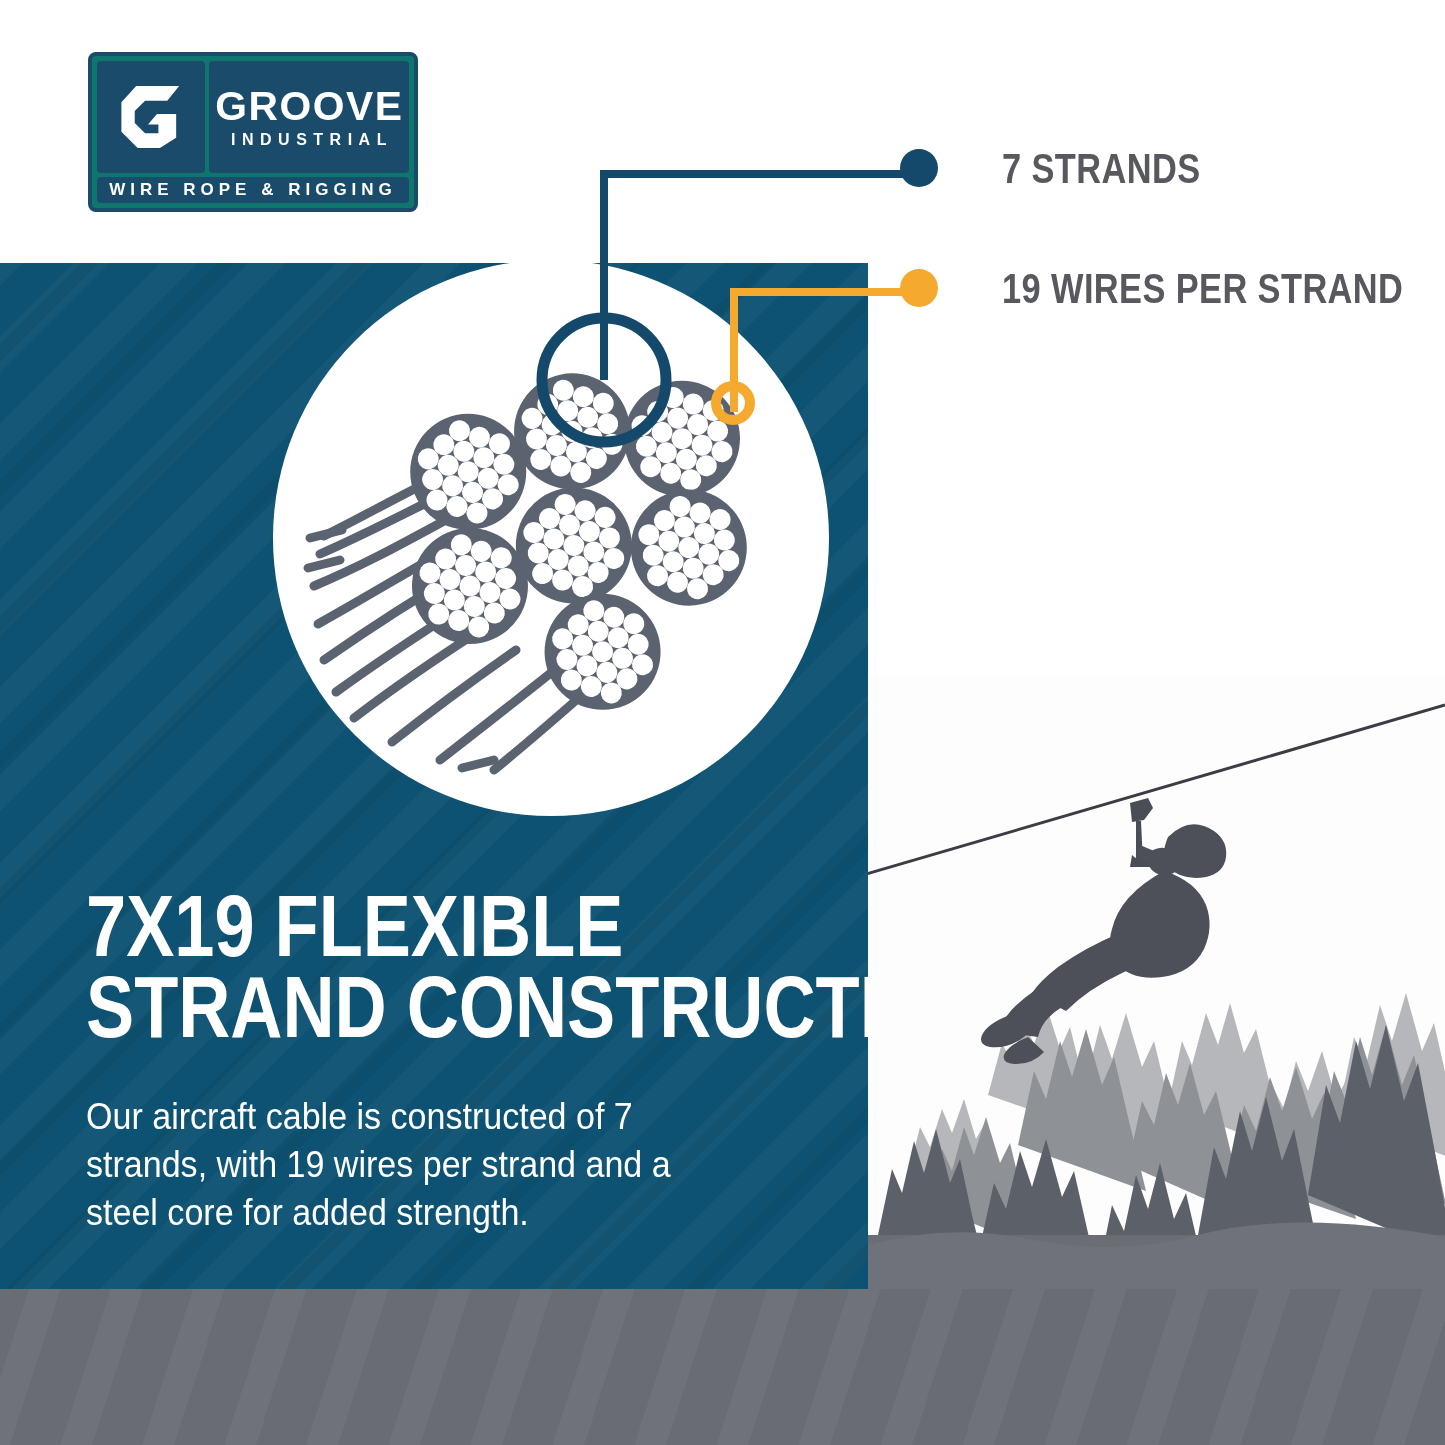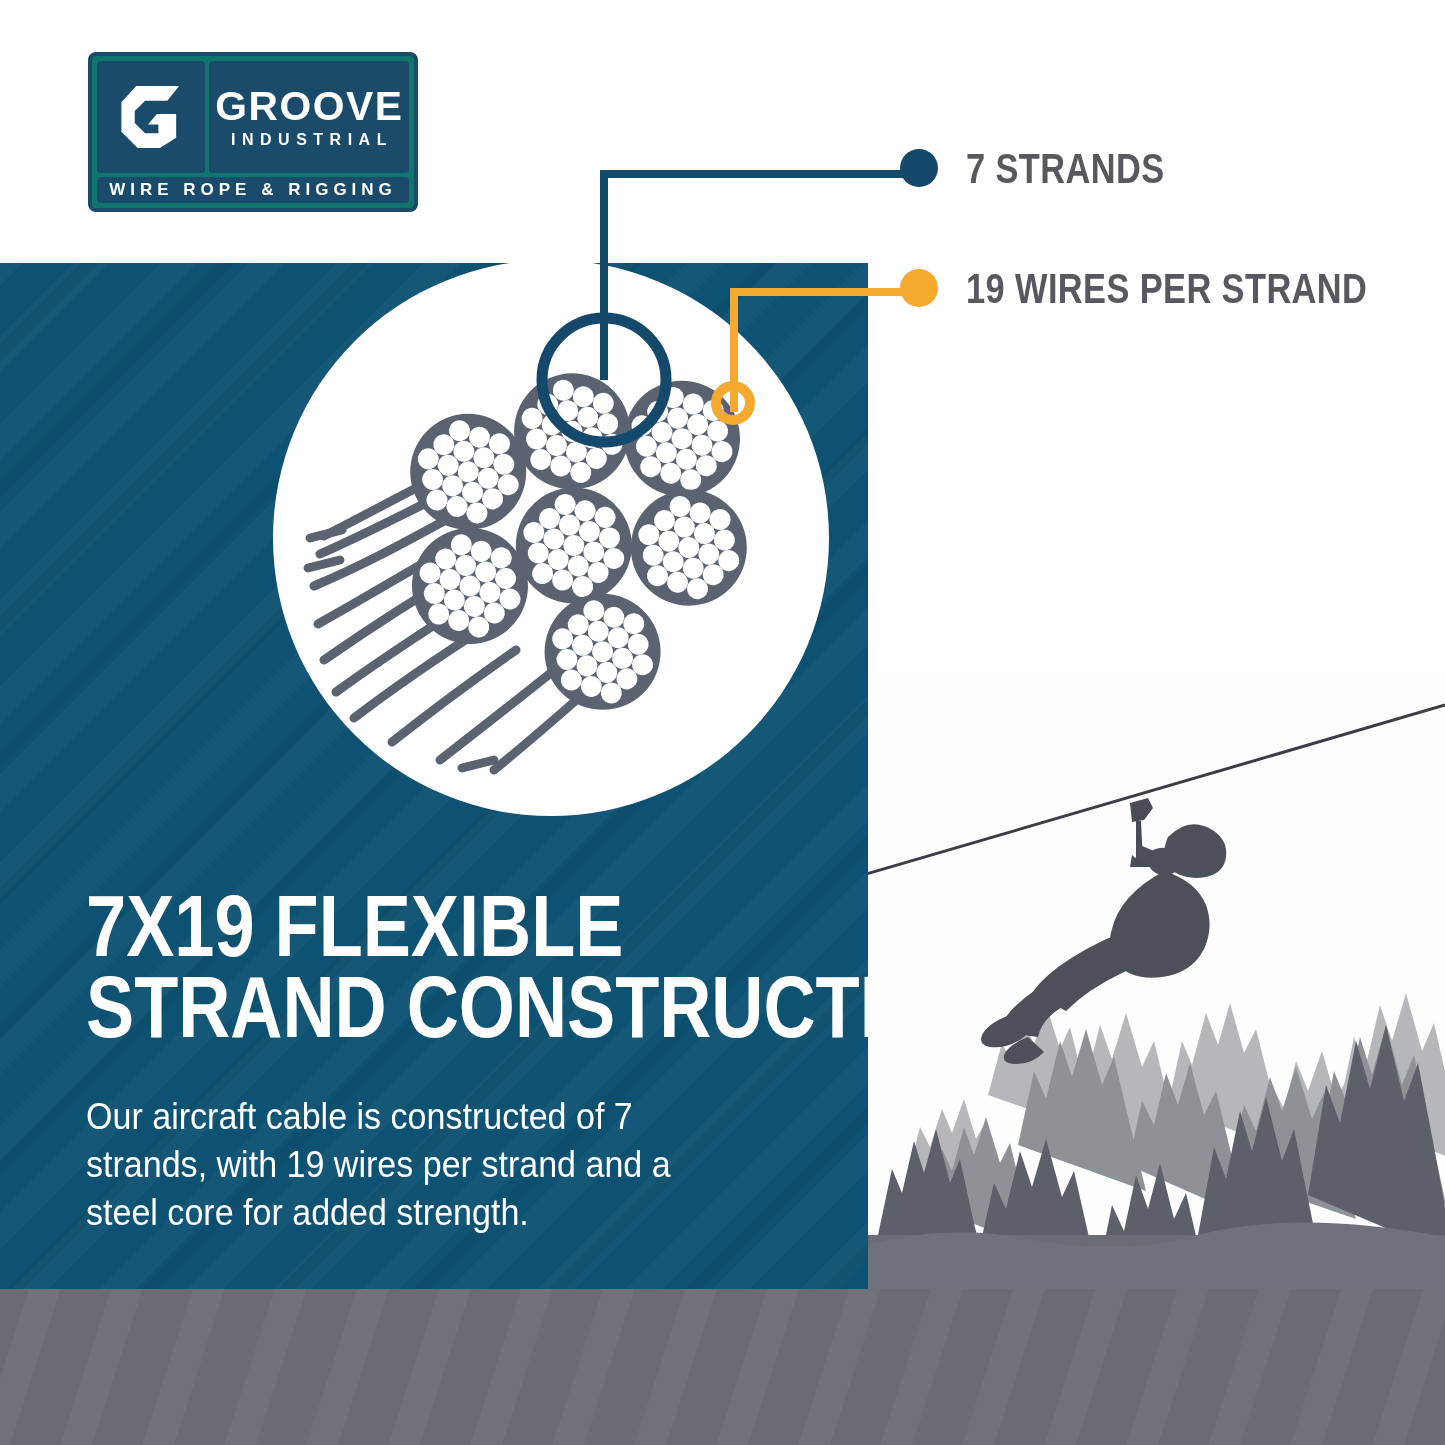--- a/index.html
+++ b/index.html
@@ -45,21 +45,21 @@
   
   .cable{position:absolute;left:280px;top:268px;width:560px;height:540px;}
   .cable svg{width:100%;height:100%;display:block;}
 
   
   .conn{position:absolute;left:560px;top:120px;width:420px;height:340px;}
   .conn svg{width:100%;height:100%;display:block;overflow:visible;}
 
   
   .callouts{position:absolute;left:900px;top:140px;width:520px;}
-  .callout{display:flex;align-items:center;height:56px;margin-bottom:64px;}
+  .callout{display:flex;align-items:center;height:56px;margin-bottom:64px;gap:36px;}
   .callout .dot{width:38px;height:38px;border-radius:50%;flex:0 0 38px;}
   .callout .lbl{margin-left:28px;color:#58595e;font-weight:bold;font-size:43px;
                 letter-spacing:0.5px;line-height:1;white-space:nowrap;
                 transform:scaleX(0.80);transform-origin:left center;}
   .d-navy{background:#14496b;}
   .d-amber{background:#f5a92e;}
   .d-gray{background:#5c6370;}
 
   
   .headline{position:absolute;left:86px;top:886px;width:760px;color:#fff;

